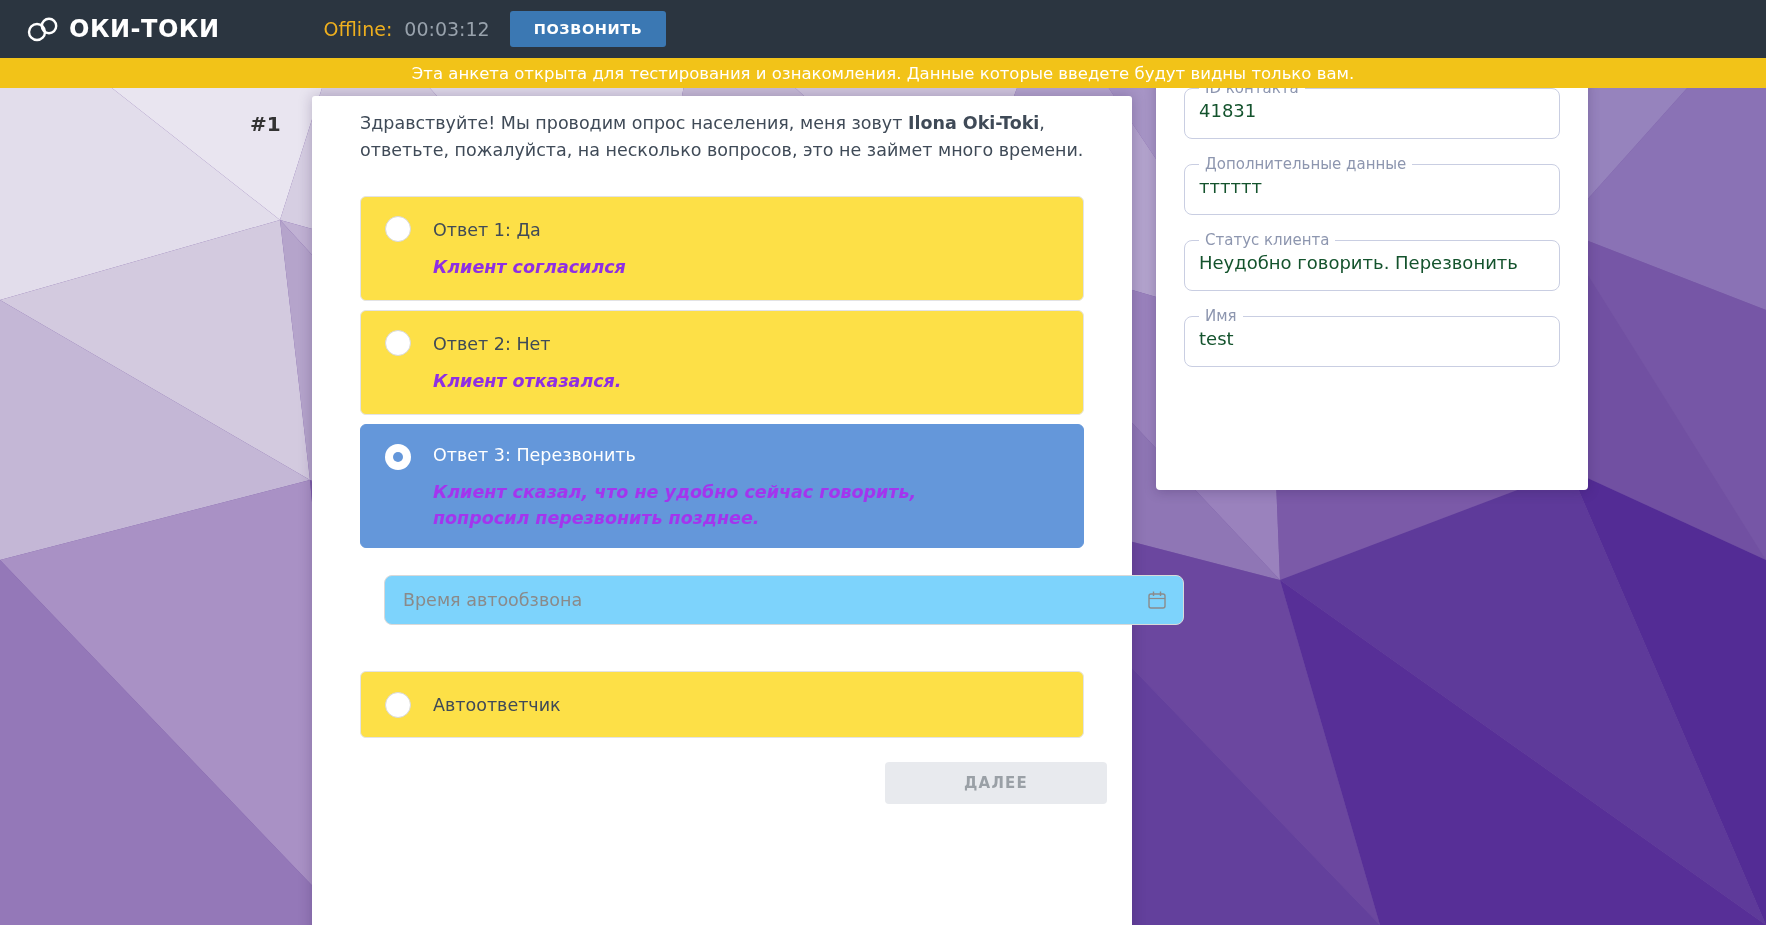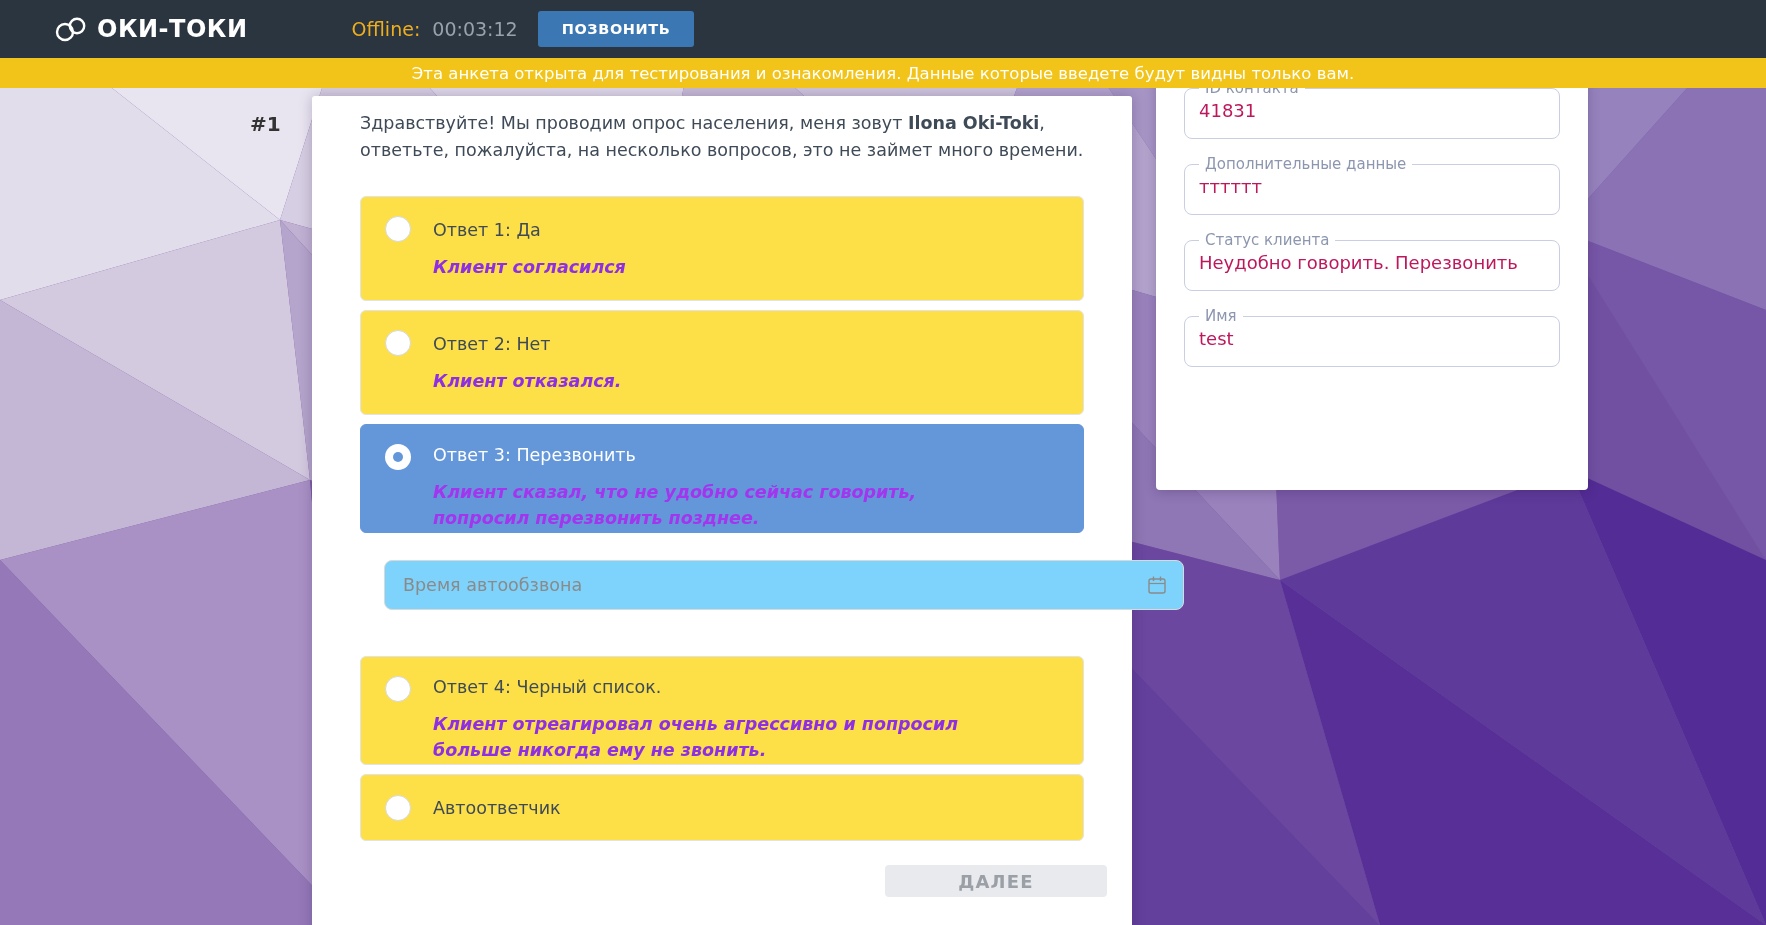--- a/index.html
+++ b/index.html
@@ -6,21 +6,21 @@
   body{
     width:1766px;height:925px;overflow:hidden;position:relative;
     font-family:"DejaVu Sans","Liberation Sans",sans-serif;
     background:#7a5ca6;
   }
   
   .bg{position:absolute;inset:0;z-index:0;}
   
   .topbar{
     position:absolute;left:0;top:0;width:100%;height:58px;background:#2b3540;
-    display:flex;align-items:center;z-index:5;box-sizing:border-box;padding-left:28px;
+    display:flex;align-items:center;z-index:5;box-sizing:border-box;
   }
   .logo{display:flex;align-items:center;margin-left:26px;gap:9px;}
   .logo-text{color:#fff;font-size:24px;font-weight:800;letter-spacing:.5px;}
   .status{margin-left:104px;font-size:19px;white-space:nowrap;}
   .status .offline{color:#eeaf1e;}
   .status .timer{color:#98a2ac;margin-left:6px;}
   .call-btn{
     margin-left:20px;background:#3b78b3;color:#fff;border:none;border-radius:3px;
     font-family:inherit;font-size:14.5px;font-weight:700;letter-spacing:.6px;
     padding:10px 24px;cursor:pointer;
@@ -43,21 +43,21 @@
     font-size:20px;font-weight:700;color:#333;
   }
   .question{font-size:17.5px;color:#3f4a57;line-height:1.55;}
   .question b{font-weight:700;}
   .options{margin-top:32px;}
   .option{
     border:1px solid #e3e3e5;border-radius:6px;background:#fde047;
     padding:20px 24px 20px 72px;position:relative;margin-bottom:9px;cursor:pointer;
     box-sizing:border-box;
   }
-  .option.two-line{padding-top:17px;padding-bottom:1px;}
+  .option.two-line{padding-top:17px;padding-bottom:16px;}
   .option.single{display:flex;align-items:center;min-height:67px;padding-top:0;padding-bottom:0;}
   .option.selected{background:#6497da;border-color:#6497da;}
   .radio{
     position:absolute;left:24px;top:19px;width:26px;height:26px;border-radius:50%;
     border:1px solid #d8d8d8;background:#fff;box-sizing:border-box;
   }
   .option.single .radio{top:50%;margin-top:-13px;}
   .option.selected .radio{border:none;}
   .option.selected .radio::after{
     content:'';position:absolute;left:50%;top:50%;width:10px;height:10px;margin:-5px 0 0 -5px;
@@ -76,38 +76,38 @@
     display:flex;align-items:center;box-sizing:border-box;padding:0 16px;background:#7dd3fc;
   }
   .datetime input{
     border:none;outline:none;flex:1;font-family:inherit;font-size:17.5px;color:#3f4a57;background:transparent;
   }
   .datetime input::placeholder{color:#8a8a8a;opacity:1;}
   .cal-icon{flex:0 0 auto;cursor:pointer;}
   
   .next-row{text-align:right;margin-top:24px;}
   .next-btn{
-    width:222px;height:32px;margin-right:-23px;background:#e8eaee;color:#9aa0a6;
-    border:none;border-radius:4px;font-family:inherit;font-size:18px;font-weight:700;
+    width:222px;height:42px;margin-right:-23px;background:#e8eaee;color:#9aa0a6;
+    border:none;border-radius:4px;font-family:inherit;font-size:15px;font-weight:700;
     letter-spacing:1.2px;cursor:pointer;
   }
   
   .contact-panel{
     position:absolute;left:1156px;top:79px;width:432px;height:411px;background:#fff;
     border-radius:0 0 4px 4px;z-index:2;box-shadow:0 2px 12px rgba(40,20,70,.25);
     padding:0 28px;box-sizing:border-box;
   }
   .contact-panel fieldset{
     border:1px solid #c9cee2;border-radius:8px;margin:0 0 16px;padding:0 10px 9px;
   }
   .contact-panel legend{
     font-size:15px;color:#8d96af;padding:0 6px;margin-left:4px;
   }
   .contact-panel input{
-    border:none;outline:none;width:100%;font-family:inherit;font-size:18px;color:#be185d;
+    border:none;outline:none;width:100%;font-family:inherit;font-size:18px;color:#14532d;
     padding:3px 4px 8px;box-sizing:border-box;background:transparent;
   }
 </style>
 </head>
 <body>
 
 <svg class="bg" width="1766" height="925" viewBox="0 0 1766 925" preserveAspectRatio="none">
   <polygon points="0,0 350,0 280,220" fill="#e9e5f0"></polygon>
   <polygon points="0,0 280,220 0,300" fill="#e2ddeb"></polygon>
   <polygon points="350,0 700,0 640,320" fill="#ded8e9"></polygon>
@@ -193,25 +193,20 @@
     <div class="datetime">
       <input type="text" placeholder="Время автообзвона" style="">
       <svg class="cal-icon" width="20" height="20" viewBox="0 0 20 20">
         <rect x="2" y="4" width="16" height="14" rx="2" fill="none" stroke="#8b8b8b" stroke-width="1.4"></rect>
         <line x1="6.5" y1="1.5" x2="6.5" y2="6" stroke="#8b8b8b" stroke-width="1.4"></line>
         <line x1="13.5" y1="1.5" x2="13.5" y2="6" stroke="#8b8b8b" stroke-width="1.4"></line>
         <line x1="2" y1="8.5" x2="18" y2="8.5" stroke="#8b8b8b" stroke-width="1.2"></line>
       </svg>
     </div>
 
-    <div class="option two-line">
-      <span class="radio"></span>
-      <div class="opt-label">Ответ 4: Черный список.</div>
-      <div class="opt-comment">Клиент отреагировал очень агрессивно и попросил больше никогда ему не звонить.</div>
-    </div>
 
     <div class="option single">
       <span class="radio"></span>
       <div class="opt-label">Автоответчик</div>
     </div>
 
   </div>
 
   <div class="next-row">
     <button class="next-btn">ДАЛЕЕ</button>

